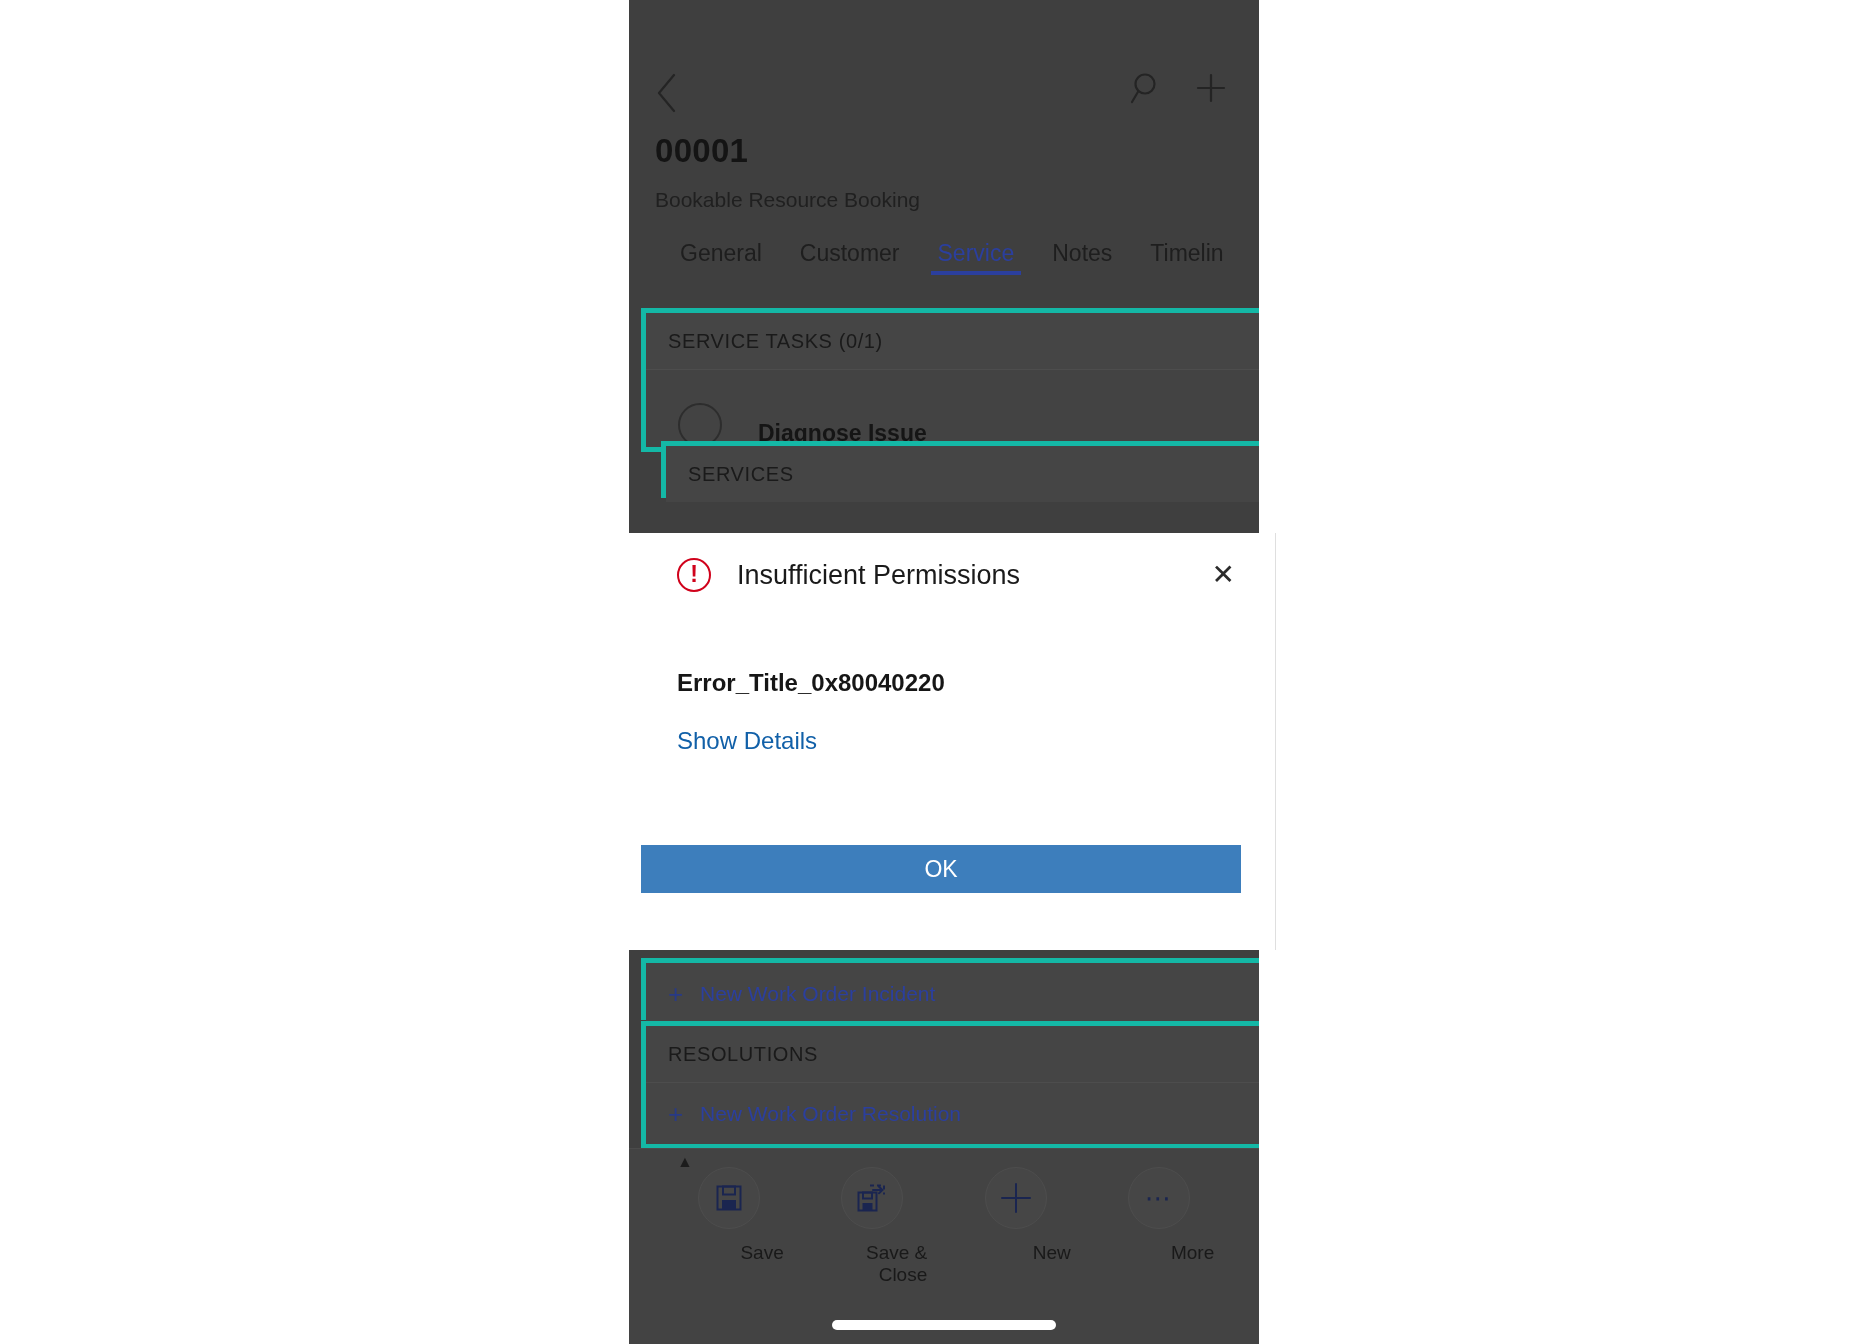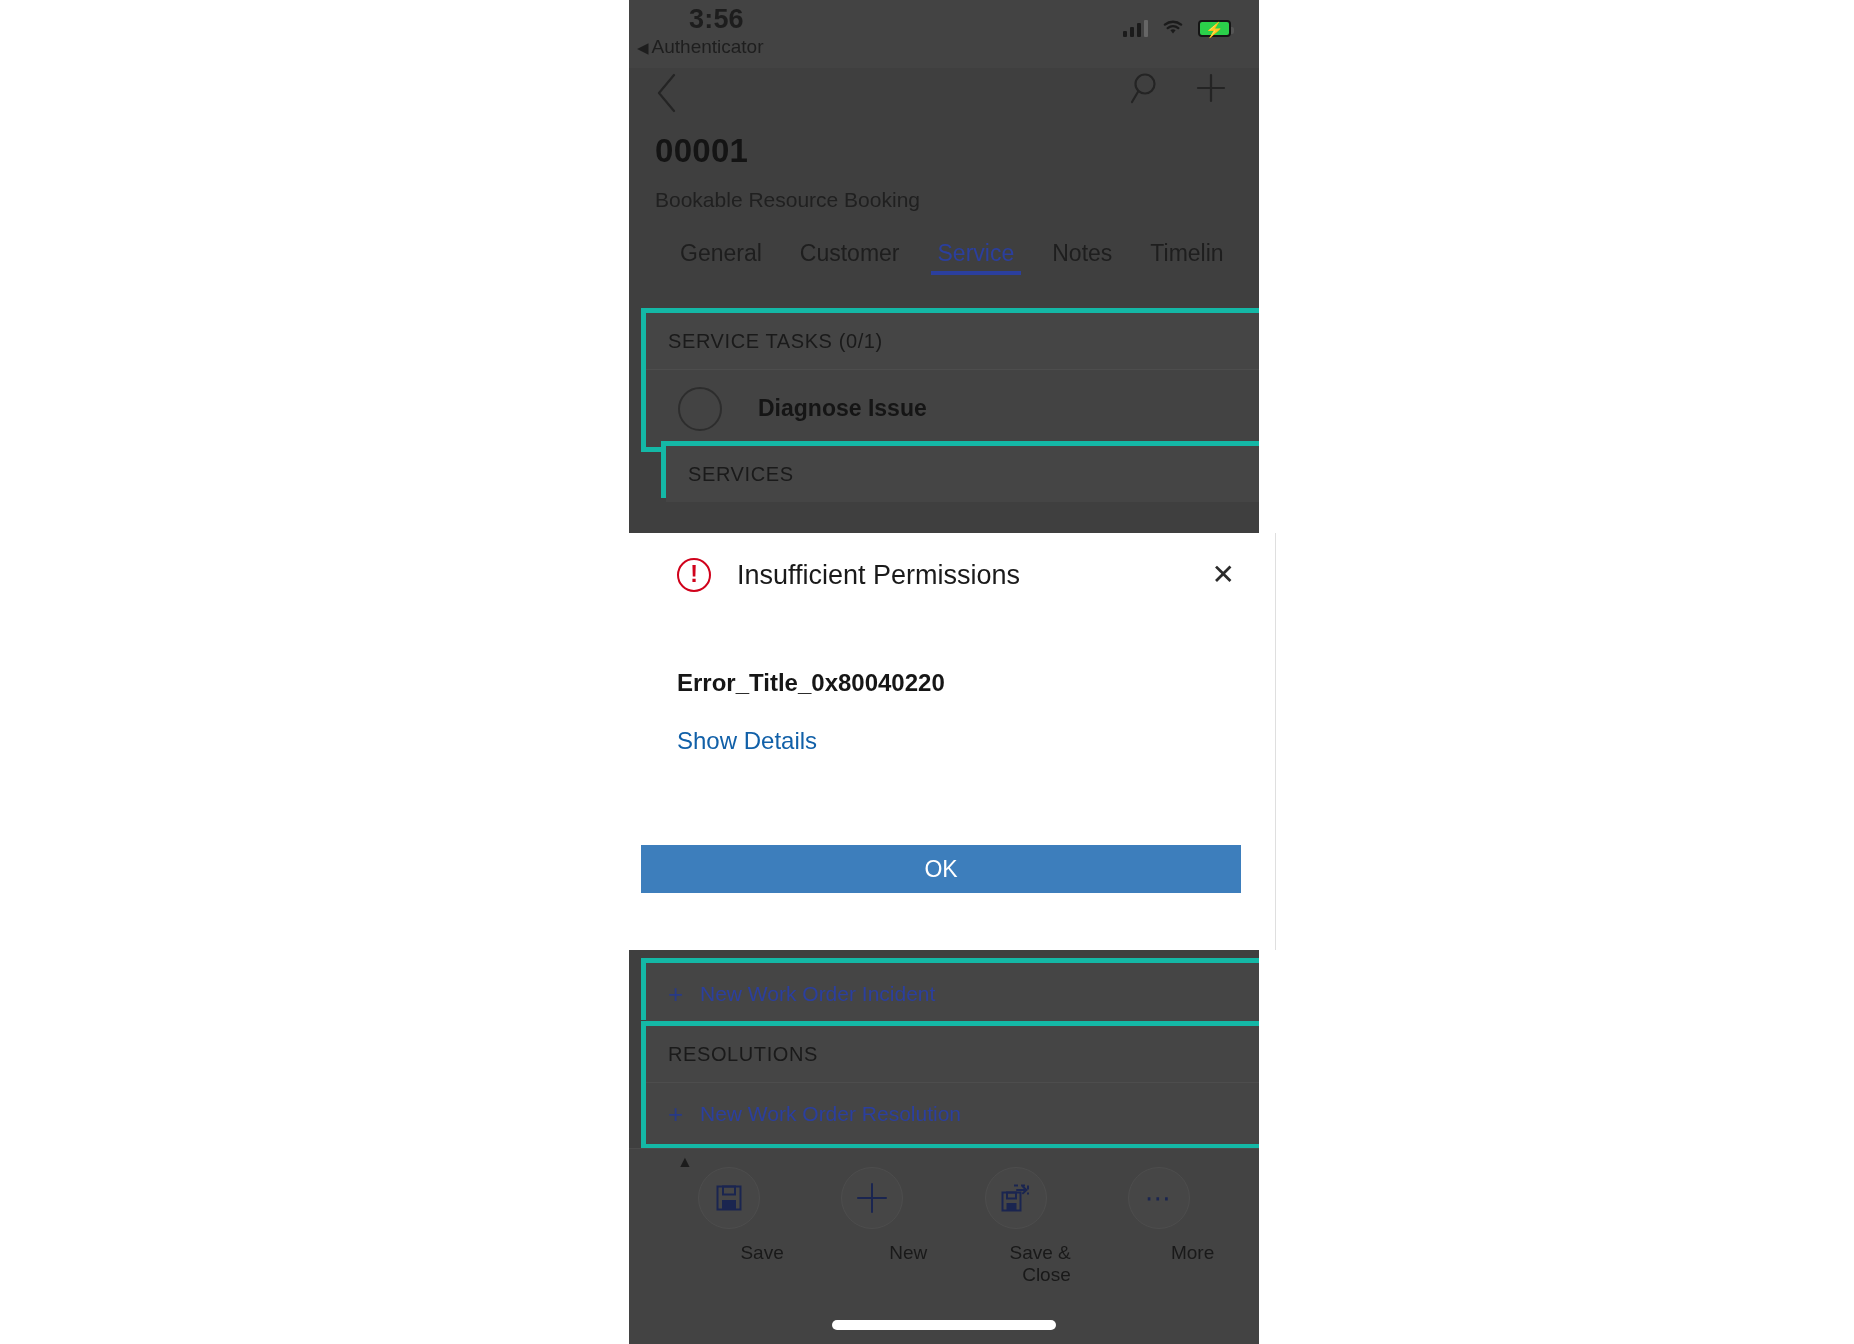--- a/index.html
+++ b/index.html
@@ -180,21 +180,21 @@
     right: 22px; top: 50%;
     transform: translateY(-50%);
     color: #2a2a2a;
     font-size: 25px;
     letter-spacing: 3px;
     line-height: 1;
   }
   .task-row {
     height: 78px;
     display: flex;
-    align-items: center;
+    align-items: flex-end;
     padding-left: 32px;
     border-top: 1px solid #4d4d4d;
     background: #434343;
   }
   .task-circle {
     width: 44px; height: 44px;
     border: 2px solid #2d2d2d;
     border-radius: 50%;
     flex: none;
   }
@@ -347,44 +347,20 @@
     cursor: pointer;
   }
 </style>
 </head>
 <body>
 
 <div id="root">
 
   <div class="phone">
 
-    <div class="status-bar">
-      <div class="status-time">3:56</div>
-      <div class="status-back">
-        <span class="tri">◀</span><span>Authenticator</span>
-      </div>
-      <div class="status-right">
-        <span class="signal">
-            <i></i>
-            <i></i>
-            <i></i>
-            <i></i>
-          </span>
-        <span>
-          <svg width="26" height="19" viewBox="0 0 26 19">
-            <path d="M13 16.6l2.6-3.3a4.2 4.2 0 0 0-5.2 0L13 16.6z" fill="#1b1b1b"></path>
-            <path d="M4.9 7.6a12.8 12.8 0 0 1 16.2 0" stroke="#1b1b1b" stroke-width="2.4" fill="none" stroke-linecap="round"></path>
-            <path d="M7.7 11.1a8.8 8.8 0 0 1 10.6 0" stroke="#1b1b1b" stroke-width="2.4" fill="none" stroke-linecap="round"></path>
-          </svg>
-        </span>
-        <span class="battery">
-          <span class="bolt">⚡</span>
-        </span>
-      </div>
-    </div>
 
     <div class="cmd-row">
       <span class="icon-btn back-chev">
         <svg width="26" height="42" viewBox="0 0 26 42">
             <path d="M20 3L5 21l15 18" stroke="#242424" stroke-width="2.2" fill="none" stroke-linecap="round" stroke-linejoin="round"></path>
           </svg>
       </span>
       <span class="icon-btn search-ic">
         <svg width="34" height="40" viewBox="0 0 34 40">
           <circle cx="16" cy="14" r="9.5" stroke="#242424" stroke-width="2.2" fill="none"></circle>
@@ -469,41 +445,41 @@
               <rect x="3.5" y="3.5" width="23" height="23" stroke="#1a2550" stroke-width="2" fill="none"></rect>
               <rect x="9" y="3.5" width="12" height="8" stroke="#1a2550" stroke-width="2" fill="none"></rect>
               <rect x="8" y="17" width="14" height="9.5" fill="#1a2550"></rect>
             </svg>
           </div>
           <div class="bb-label">Save</div>
         </div>
 
         <div class="bb-item">
           <div class="bb-circle">
-            <svg width="34" height="34" viewBox="0 0 34 34">
-                <path d="M17 3v28M3 17h28" stroke="#1a2550" stroke-width="2" stroke-linecap="round"></path>
-              </svg>
-          </div>
-          <div class="bb-label">New</div>
-        </div>
-
-        <div class="bb-item">
-          <div class="bb-circle">
             <svg width="32" height="32" viewBox="0 0 32 32">
               <rect x="2.5" y="10.5" width="18" height="18" stroke="#1a2550" stroke-width="2" fill="none"></rect>
               <rect x="7" y="10.5" width="9" height="6" stroke="#1a2550" stroke-width="2" fill="none"></rect>
               <rect x="6.5" y="21" width="10" height="7.5" fill="#1a2550"></rect>
               <path d="M14 3.5h14v9" stroke="#1a2550" stroke-width="2" fill="none" stroke-dasharray="4 3"></path>
               <path d="M17 8h9m-3-3.2L26.4 8 23 11.2" stroke="#1a2550" stroke-width="2" fill="none" stroke-linecap="round"></path>
             </svg>
           </div>
           <div class="bb-label">Save &amp; Close</div>
         </div>
 
         <div class="bb-item">
+          <div class="bb-circle">
+            <svg width="34" height="34" viewBox="0 0 34 34">
+                <path d="M17 3v28M3 17h28" stroke="#1a2550" stroke-width="2" stroke-linecap="round"></path>
+              </svg>
+          </div>
+          <div class="bb-label">New</div>
+        </div>
+
+        <div class="bb-item">
           <div class="bb-circle" style="font-size:26px;letter-spacing:3px;">⋯</div>
           <div class="bb-label">More</div>
         </div>
 
       </div>
       <div class="home-ind"></div>
     </div>
 
   </div>
 

